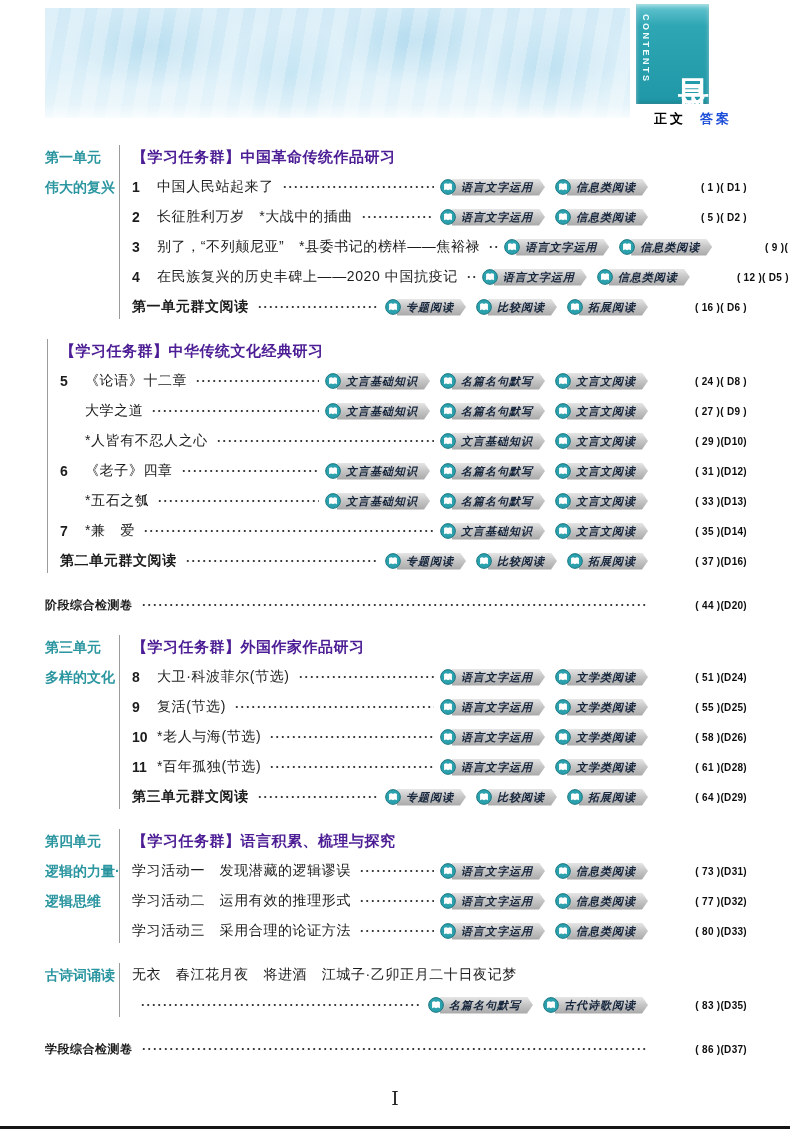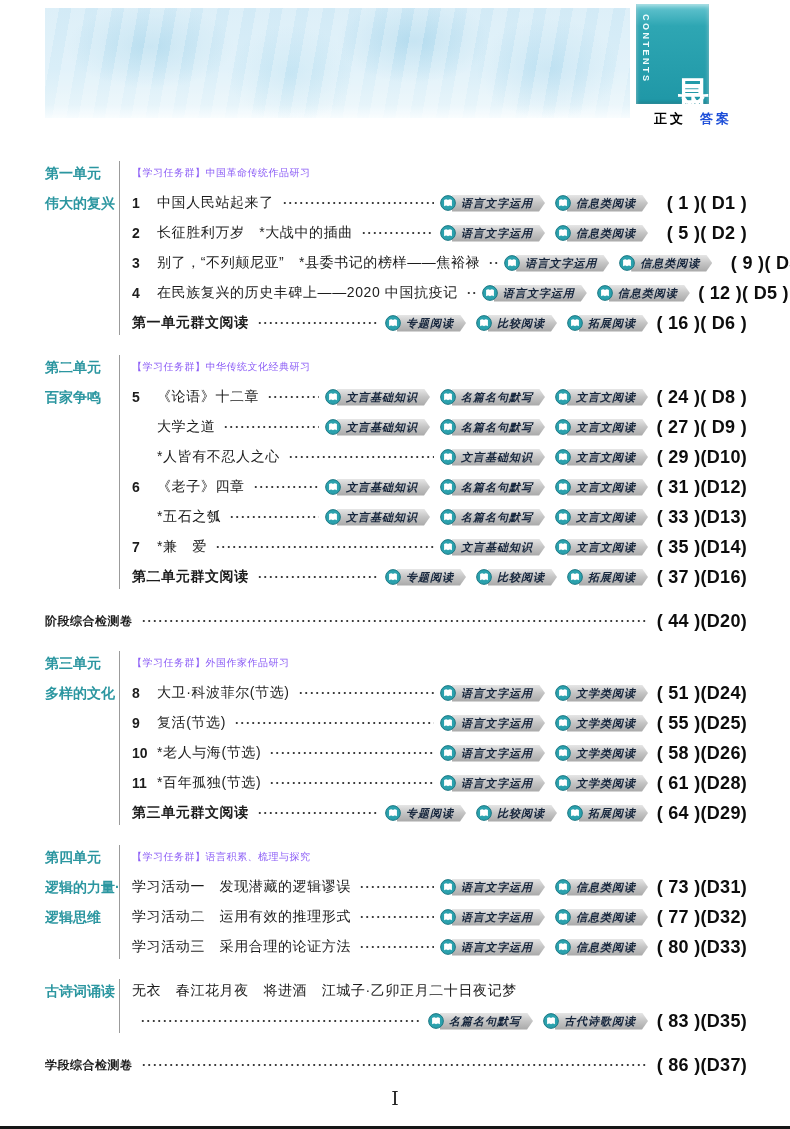--- a/index.html
+++ b/index.html
@@ -27,45 +27,45 @@
   .cbox-cn{flex:1;writing-mode:vertical-rl;text-orientation:upright;margin:auto;
     text-align:center;font-size:31px;font-weight:900;color:#ffffff;line-height:1.05;
     letter-spacing:4px;padding-top:10px;}
 
   
   .colheads{position:absolute;top:110px;right:58px;font-size:13px;font-weight:600;letter-spacing:3px;}
   .colheads .main{color:#000000;margin-right:14px;}
   .colheads .ans{color:#1d4ed8;}
 
   
-  .toc{position:absolute;left:45px;right:43px;top:158px;}
+  .toc{position:absolute;left:45px;right:43px;top:142px;}
   .block{display:flex;margin-bottom:14px;}
   .side{flex:none;width:72px;}
   .side-line{height:30px;line-height:30px;font-weight:700;font-size:14px;color:#2b96a0;white-space:nowrap;}
   .vline{flex:none;width:1px;background:#9b9b9b;margin:3px 12px 3px 2px;}
   .content{flex:1;min-width:0;}
-  .group-title{height:30px;line-height:30px;font-weight:400;font-size:10px;color:#8b5cf6;letter-spacing:.5px;white-space:nowrap;}
+  .group-title{height:30px;line-height:30px;font-weight:700;font-size:15px;color:#4c1d95;letter-spacing:.5px;white-space:nowrap;}
 
   .row{display:flex;align-items:center;height:30px;font-size:14px;}
   .num{flex:none;width:25px;font-weight:600;}
   .title{flex:none;white-space:nowrap;letter-spacing:.6px;}
   .rbold .title{font-weight:700;}
   .leader{flex:1;min-width:10px;height:30px;margin:0 6px 0 8px;
     background-image:radial-gradient(circle,#3c3c3c 1.05px,transparent 1.35px);
     background-size:5.5px 6px;background-position:0 center;background-repeat:repeat-x;}
   .badges{flex:none;display:flex;gap:10px;align-items:center;margin-right:5px;}
   .badge{display:inline-flex;align-items:center;}
   .badge-icon{flex:none;width:16px;height:16px;margin-right:-4px;position:relative;z-index:2;display:inline-flex;}
   .badge-icon svg{width:16px;height:16px;display:block;}
   .pill{flex:none;display:inline-block;height:15px;line-height:15px;
     background:linear-gradient(180deg,#e6e6e6 0%,#c6c6c6 45%,#a8a8a8 100%);
     color:#15253c;font-family:"DejaVu Serif","Liberation Serif",serif;font-style:italic;font-weight:700;
     font-size:11px;letter-spacing:1px;padding:1px 12px 1px 9px;
     clip-path:polygon(0 0,calc(100% - 6px) 0,100% 50%,calc(100% - 6px) 100%,0 100%);}
-  .refs{flex:none;min-width:94px;text-align:right;font-weight:700;font-size:18px;
+  .refs{flex:none;min-width:94px;text-align:right;font-weight:700;font-size:10px;
     white-space:nowrap;color:#0d0d0d;letter-spacing:.3px;}
 
   .standalone{display:flex;align-items:center;height:30px;margin:4px 0 12px 0;}
   .standalone .stitle{flex:none;font-weight:700;font-size:12px;letter-spacing:.5px;}
 
   
   .footer{position:absolute;left:0;right:0;bottom:20px;text-align:center;
     font-family:"DejaVu Serif","Liberation Serif",serif;font-size:19px;color:#242424;}
   .scan-bottom{position:absolute;left:0;right:0;bottom:0;height:3px;background:#161616;}
 </style>
@@ -239,24 +239,20 @@
                   </svg>
                 </span>
                 <span class="pill">拓展阅读</span>
               </span>
             </span>
             <span class="refs"><span class="pref">( 16 )</span><span class="aref">( D6 )</span></span>
           </div>
         </div>
       </div>
       <div class="block">
-        <div class="side">
-          <div class="side-line">第二单元</div>
-          <div class="side-line">百家争鸣</div>
-        </div>
         <div class="vline"></div>
         <div class="content">
           <div class="group-title">【学习任务群】中华传统文化经典研习</div>
           <div class="row">
             <span class="num">5</span>
             <span class="title">《论语》十二章</span>
             <span class="leader"></span>
             <span class="badges">
               <span class="badge">
                 <span class="badge-icon">

